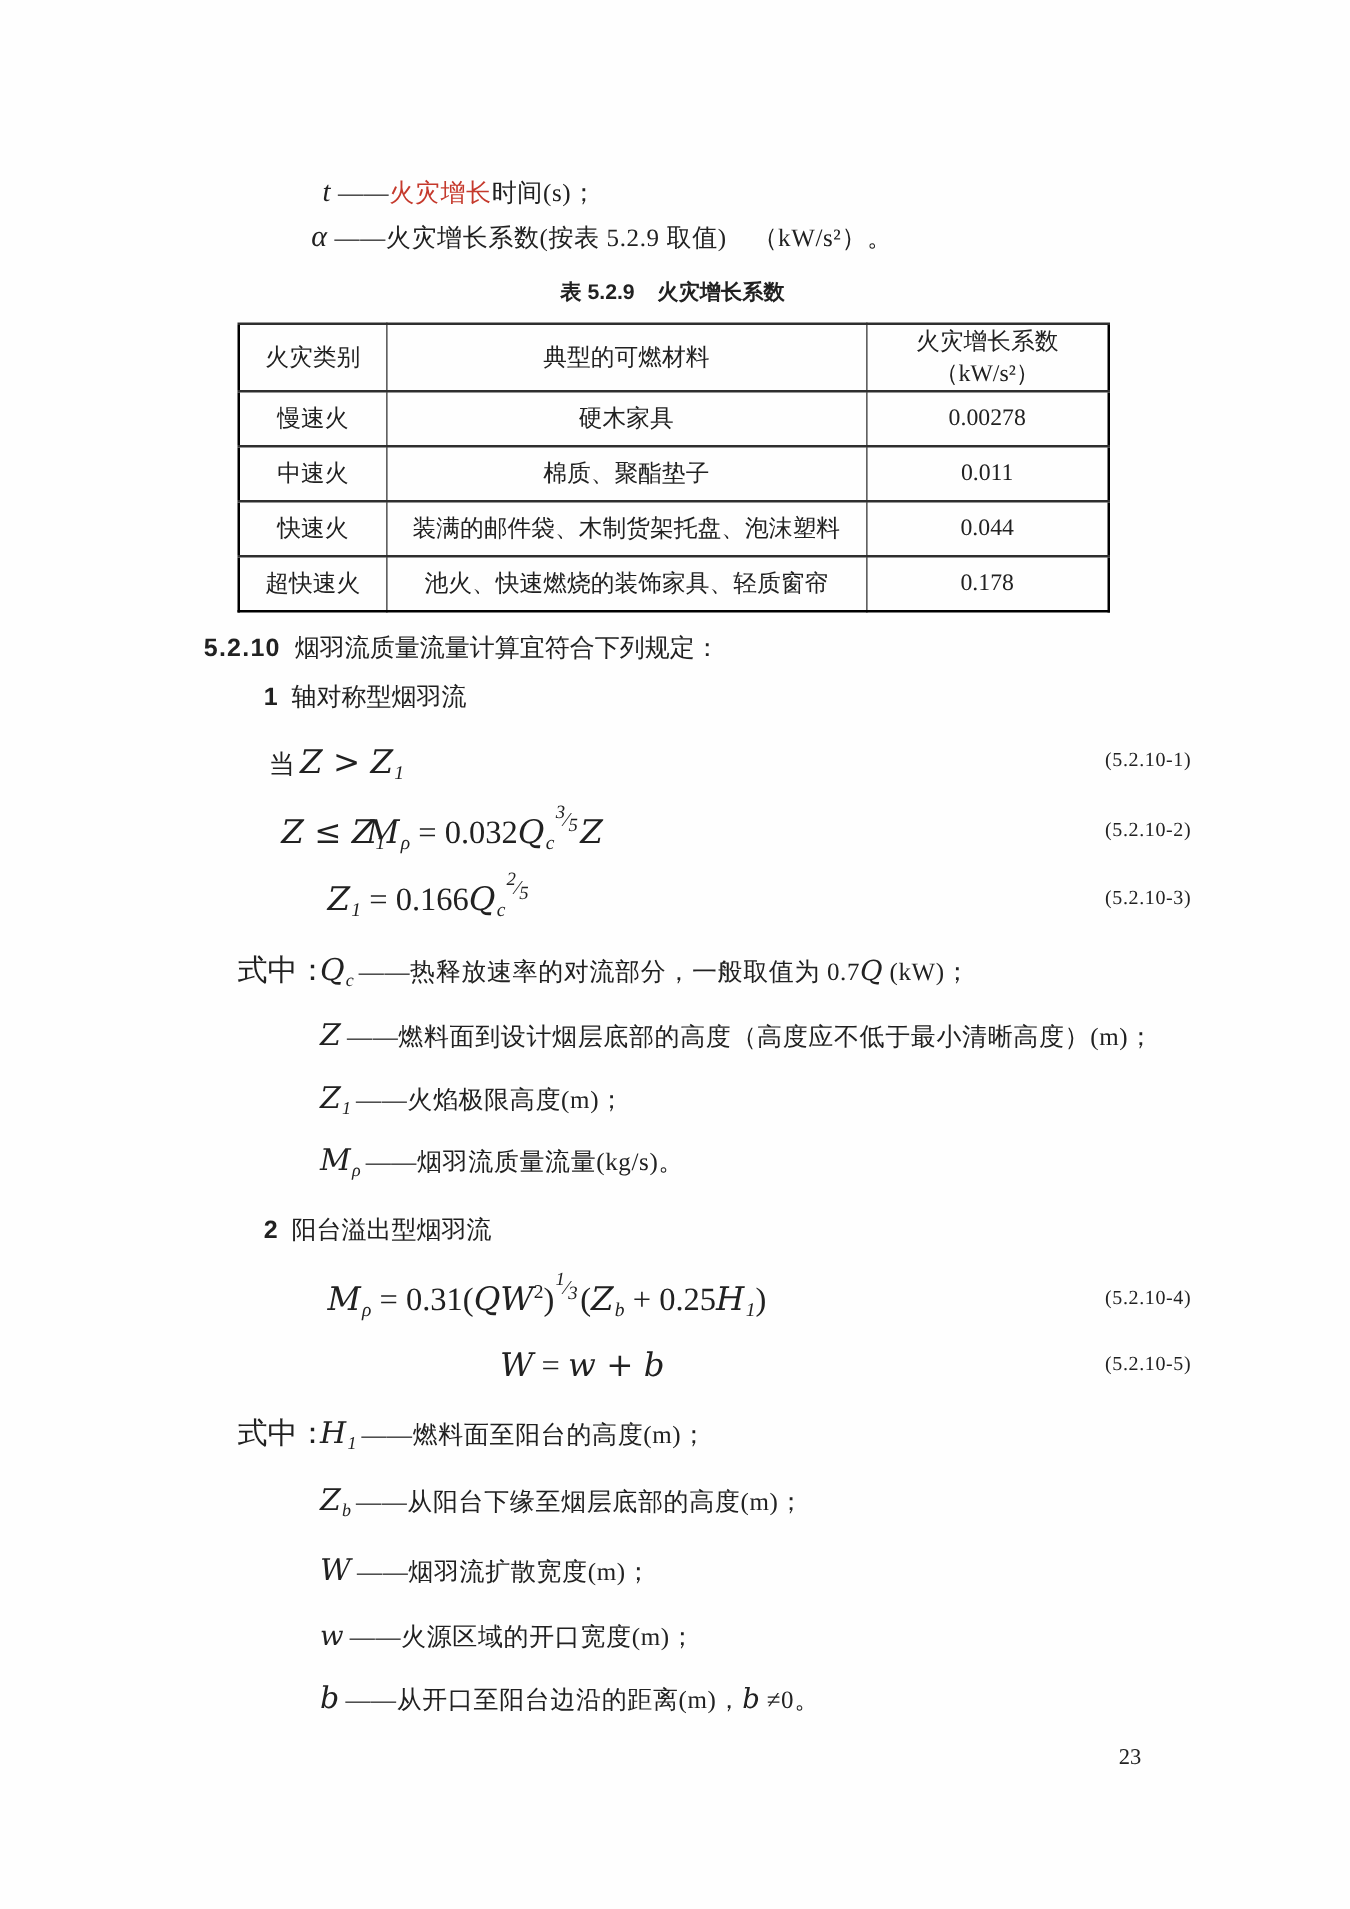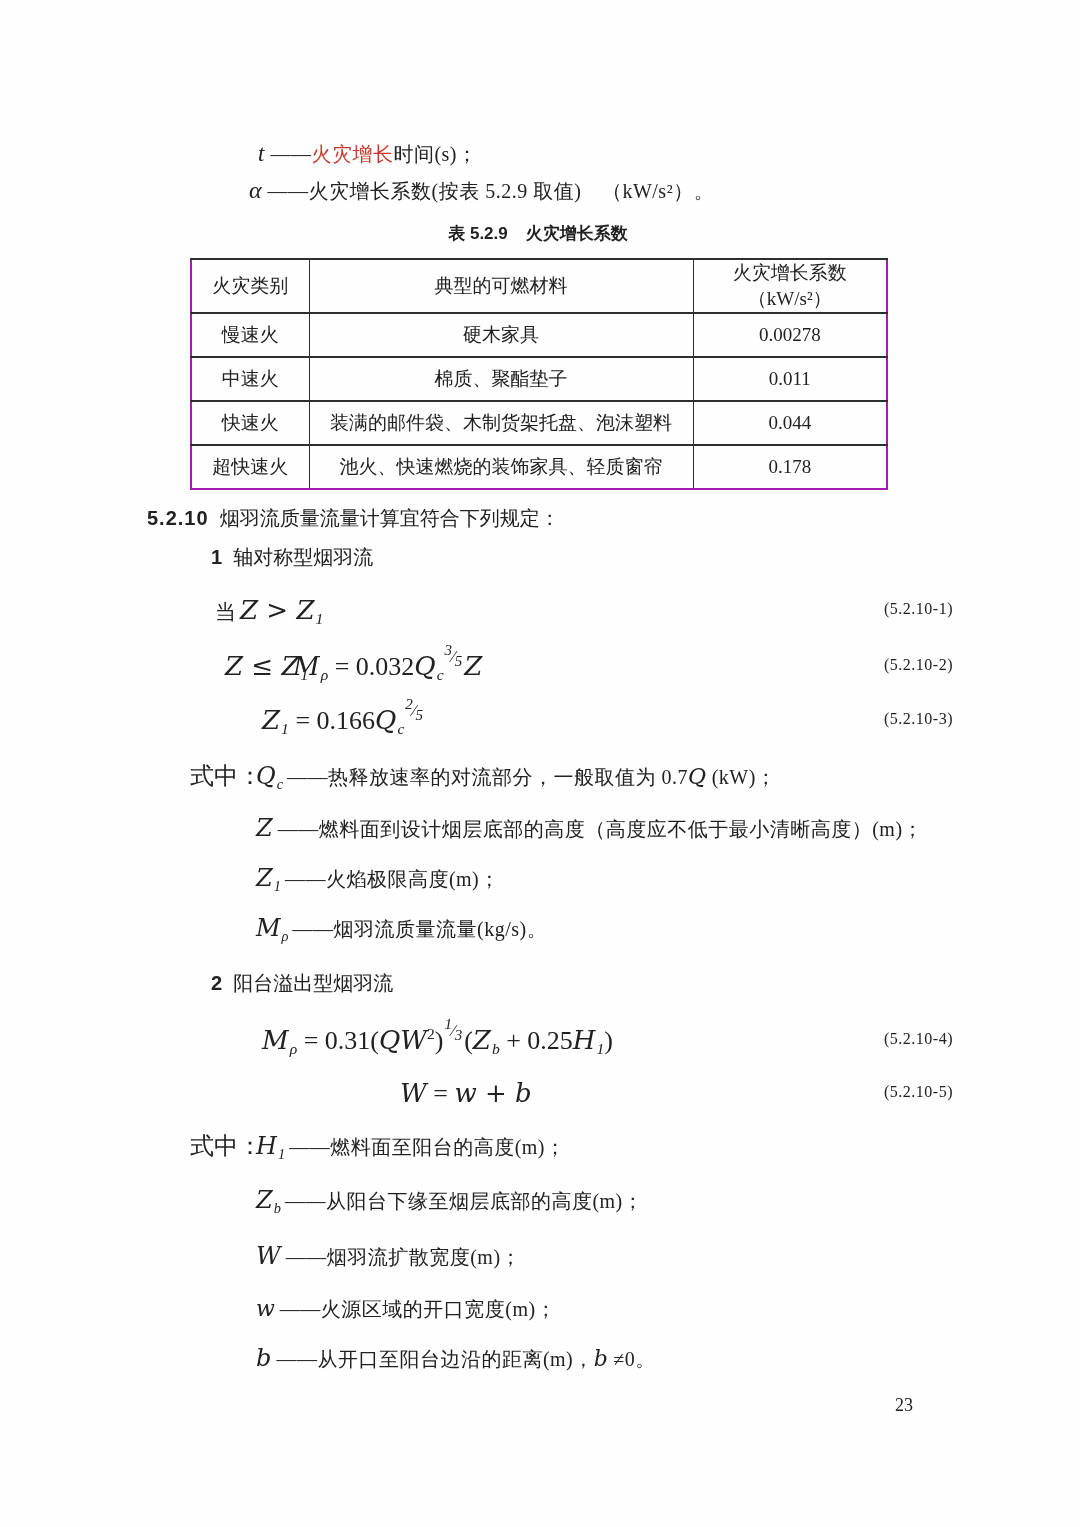--- a/index.html
+++ b/index.html
@@ -25,21 +25,21 @@
   .tbl-caption .gap { display:inline-block; width:18px; }
   table.std {
     position:absolute; left:190px; top:258px; width:696px;
     border-collapse:collapse; table-layout:fixed;
     font-size:19px;
   }
   table.std th, table.std td {
     border:1px solid #2e2e2e; text-align:center; vertical-align:middle;
     height:42px; font-weight:normal; padding:0 4px;
   }
-  table.std { border:2px solid #a21caf; }
+  table.std { border:2px solid #000000; }
   table.std tr { border-top:2px solid #2e2e2e; }
   
   .clause { font-size:20px; }
   .clause b { font-family:"Liberation Sans","DejaVu Sans",sans-serif; letter-spacing:1px; }
   .subhead { font-size:20px; }
   .subhead b { font-family:"Liberation Sans","DejaVu Sans",sans-serif; }
   
   .eq { left:0; width:1080px; height:46px; font-size:26px; white-space:nowrap;padding-left:36px; }
   .eq .cond { position:absolute; top:6px; }
   .eq .body { position:absolute; top:6px; }
@@ -104,21 +104,21 @@
       <td>0.044</td>
     </tr>
     <tr>
       <td>超快速火</td>
       <td>池火、快速燃烧的装饰家具、轻质窗帘</td>
       <td>0.178</td>
     </tr>
   </tbody>
 </table>
 
-<div class="abs clause sans" style="left:147px; top:505px;">
+<div class="abs clause sans" style="left:163px; top:505px;">
   <b>5.2.10</b>&nbsp;&nbsp;<span>烟羽流质量流量计算宜符合下列规定：</span>
 </div>
 
 <div class="abs subhead sans" style="left:211px; top:544px;">
   <b>1</b>&nbsp;&nbsp;<span>轴对称型烟羽流</span>
 </div>
 
 <div class="abs eq" style="top:589px;">
   <span class="cond" style="left:215px;">
     <span class="zh up">当</span><i>Z &gt; Z</i><sub>1</sub>

